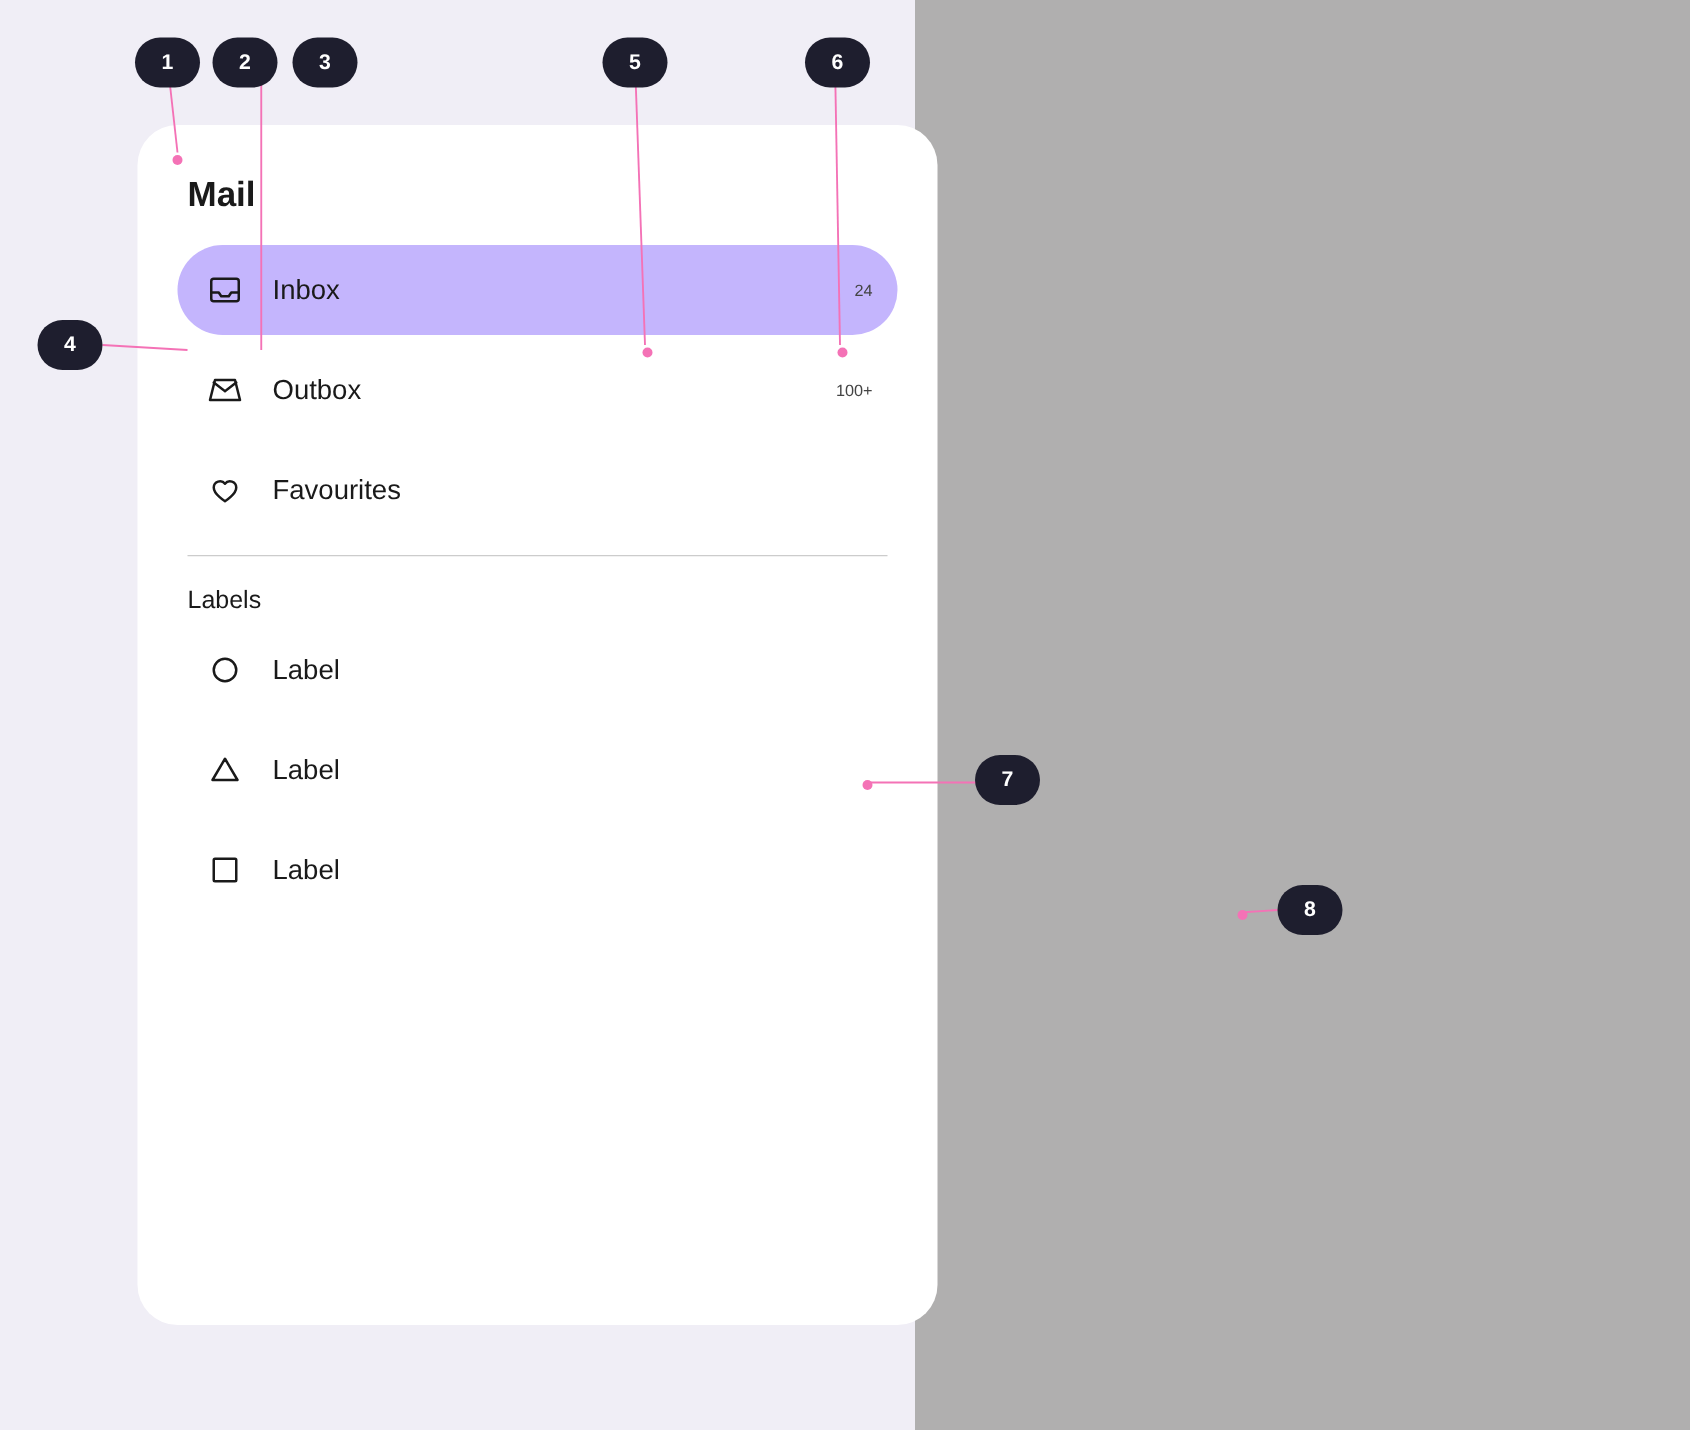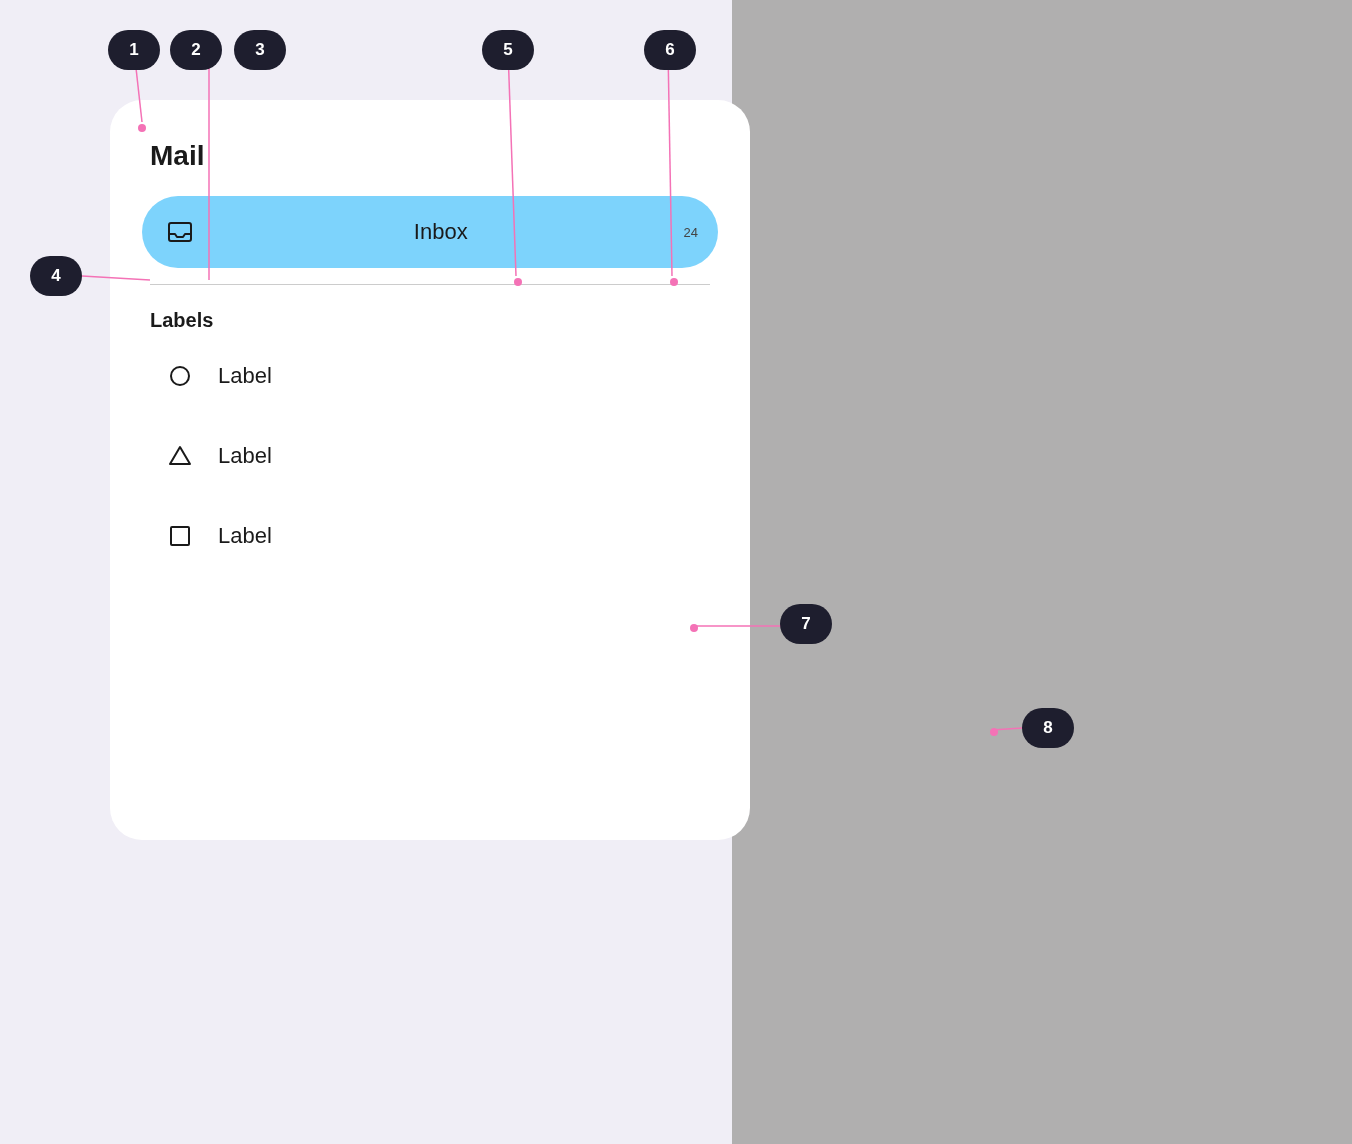--- a/index.html
+++ b/index.html
@@ -23,21 +23,21 @@
       background: #b0afaf;
       border-radius: 0;
     }
 
     
     .sidebar {
       position: absolute;
       left: 110px;
       top: 100px;
       width: 640px;
-      height: 740px;
+      height: 960px;
       background: #ffffff;
       border-radius: 32px;
       padding: 40px 32px;
       z-index: 2;
     }
 
     .sidebar-title {
       font-size: 28px;
       font-weight: 600;
       color: #1a1a1a;
@@ -50,22 +50,21 @@
       display: flex;
       align-items: center;
       padding: 18px 20px;
       border-radius: 40px;
       margin-bottom: 8px;
       cursor: pointer;
       gap: 20px;
     }
 
     .nav-item.active {
-      background: #7dd3fc;
-      text-align: center;
+      background: #c4b5fd;
     }
 
     .nav-item-icon {
       width: 36px;
       height: 36px;
       display: flex;
       align-items: center;
       justify-content: center;
       flex-shrink: 0;
     }
@@ -91,21 +90,21 @@
     
     .divider {
       height: 1px;
       background: #ccc;
       margin: 16px 8px 24px 8px;
     }
 
     
     .section-title {
       font-size: 20px;
-      font-weight: 700;
+      font-weight: 400;
       color: #1a1a1a;
       padding-left: 8px;
       margin-bottom: 8px;
     }
 
     
     .bubble {
       position: absolute;
       background: #1e1e2e;
       color: #fff;
@@ -148,21 +147,40 @@
     <div class="nav-item-icon">
       <svg class="icon" viewBox="0 0 28 28" fill="none" xmlns="http://www.w3.org/2000/svg">
         <rect x="3" y="5" width="22" height="18" rx="2" stroke="#1a1a1a" stroke-width="2"></rect>
         <path d="M3 16h6l2 3h6l2-3h6" stroke="#1a1a1a" stroke-width="2" stroke-linejoin="round"></path>
       </svg>
     </div>
     <span class="nav-item-label">Inbox</span>
     <span class="nav-item-badge">24</span>
   </div>
 
-
+  <div class="nav-item">
+    <div class="nav-item-icon">
+      <svg class="icon" viewBox="0 0 28 28" fill="none" xmlns="http://www.w3.org/2000/svg">
+        <path d="M5 8l9 7 9-7" stroke="#1a1a1a" stroke-width="2" stroke-linecap="round"></path>
+        <path d="M6 6h16l4 16H2L6 6z" stroke="#1a1a1a" stroke-width="2" stroke-linejoin="round"></path>
+      </svg>
+    </div>
+    <span class="nav-item-label">Outbox</span>
+    <span class="nav-item-badge">100+</span>
+  </div>
+
+  <div class="nav-item">
+    <div class="nav-item-icon">
+      <svg class="icon" viewBox="0 0 28 28" fill="none" xmlns="http://www.w3.org/2000/svg">
+        <path d="M14 23s-9-5.5-9-11a5 5 0 0 1 9-3 5 5 0 0 1 9 3c0 5.5-9 11-9 11z" stroke="#1a1a1a" stroke-width="2" stroke-linejoin="round"></path>
+      </svg>
+    </div>
+    <span class="nav-item-label">Favourites</span>
+    <span class="nav-item-badge"></span>
+  </div>
 
 
   <div class="divider"></div>
 
   <div class="section-title">Labels</div>
 
   <div class="nav-item">
     <div class="nav-item-icon">
       <svg class="icon" viewBox="0 0 28 28" fill="none" xmlns="http://www.w3.org/2000/svg">
         <circle cx="14" cy="14" r="9" stroke="#1a1a1a" stroke-width="2"></circle>

